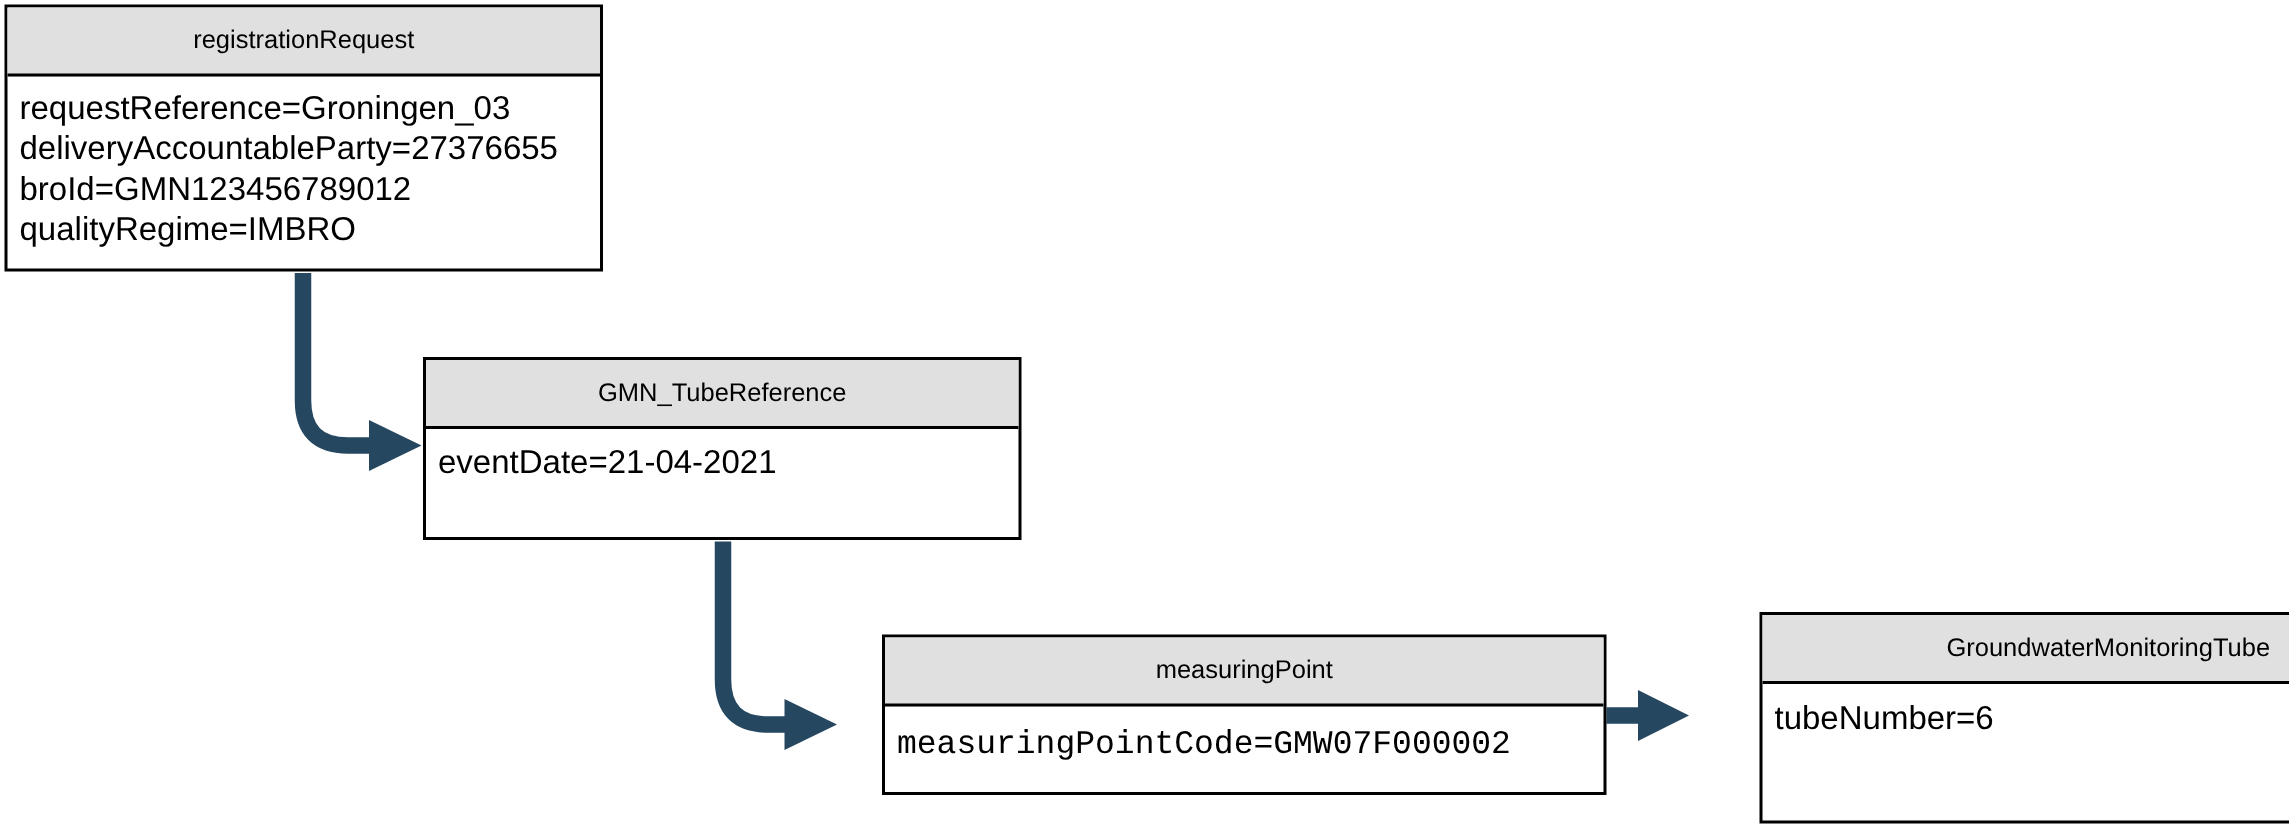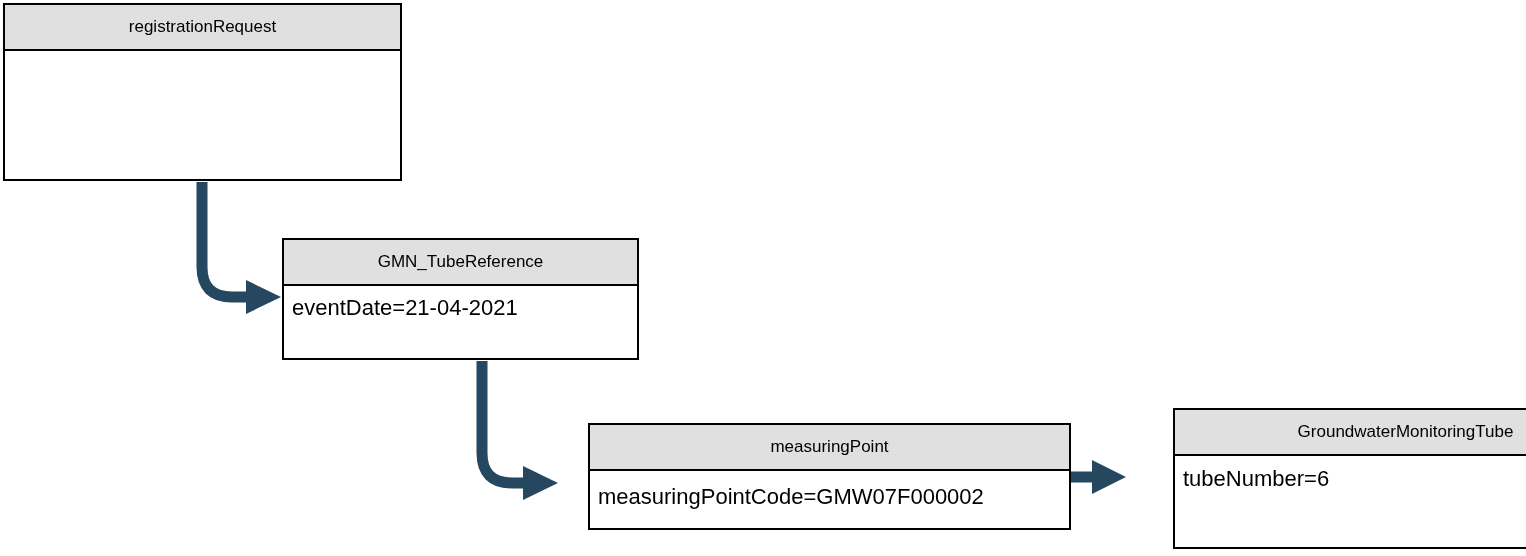--- a/index.html
+++ b/index.html
@@ -57,24 +57,24 @@
     font-size: 22px;
     line-height: 27px;
     overflow: hidden;
   }
   .attr {
     white-space: nowrap;
     overflow: hidden;
   }
   
   .node-1 { left: 3px;    top: 3px;   width: 399px; height: 178px; }
-  .node-2 { left: 282px;  top: 238px; width: 357px; height: 122px; }
+  .node-2 { left: 282px;  top: 238px; width: 399px; height: 122px; }
   .node-2 .node-body { padding-top: 8px; }
   .node-3 { left: 560px;  top: 423px; width: 483px; height: 107px; margin-left: 28px; }
-  .node-3 .node-body { padding-top: 12px; }
+  .node-3 .node-body { padding-top: 12px; font-family: Liberation Mono, monospace; }
   .node-4 { left: 1127px; top: 408px; width: 465px; height: 141px; margin-left: 46px; }
   .node-4 .node-body { padding-top: 9px; }
 </style>
 </head>
 <body>
 
 <div class="canvas">
 
   <svg class="arrows-layer" viewBox="0 0 1526 556" aria-hidden="true">
 
@@ -89,20 +89,26 @@
     </g>
 
     <g>
       <path class="connector-line" d="M 1044 477 L 1093 477"></path>
       <polygon class="connector-head" points="1092,460 1092,494 1126,477"></polygon>
     </g>
   </svg>
 
   <div class="node node-1">
     <div class="node-header">registrationRequest</div>
+    <div class="node-body">
+      <div class="attr">requestReference=Groningen_03</div>
+      <div class="attr">deliveryAccountableParty=27376655</div>
+      <div class="attr">broId=GMN123456789012</div>
+      <div class="attr">qualityRegime=IMBRO</div>
+    </div>
   </div>
 
   <div class="node node-2">
     <div class="node-header">GMN_TubeReference</div>
     <div class="node-body">
       <div class="attr">eventDate=21-04-2021</div>
     </div>
   </div>
 
   <div class="node node-3">

